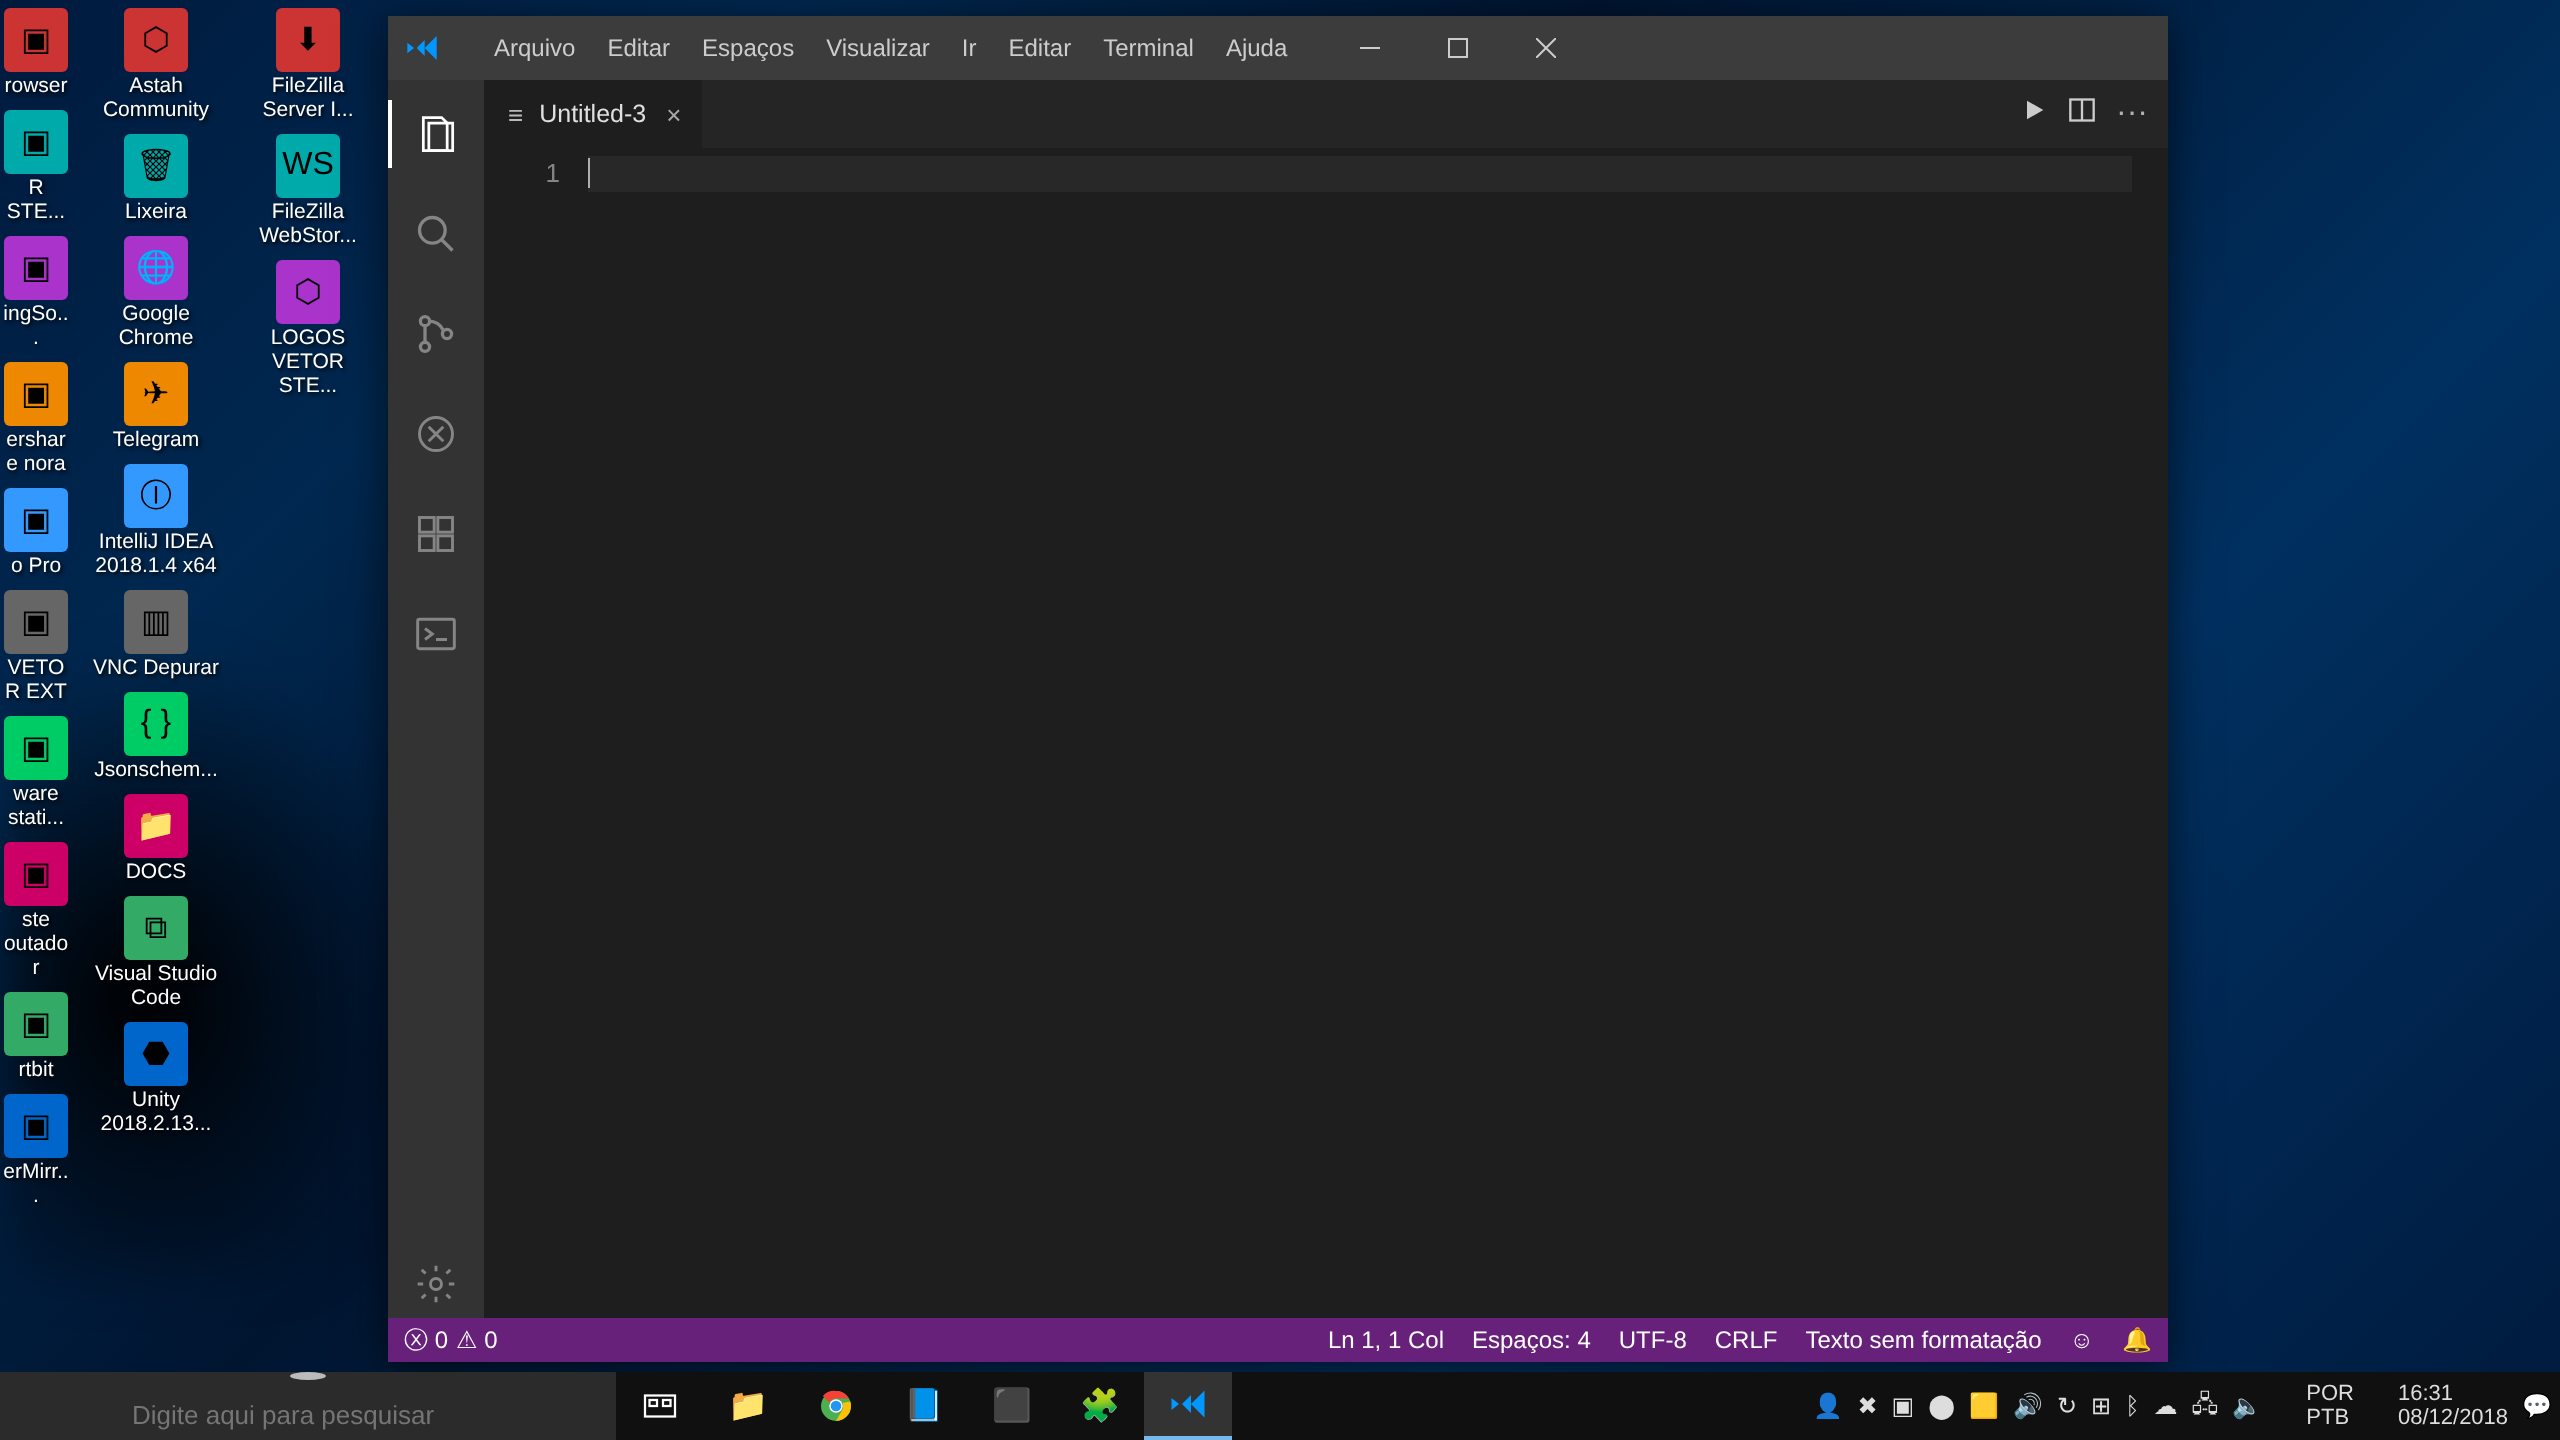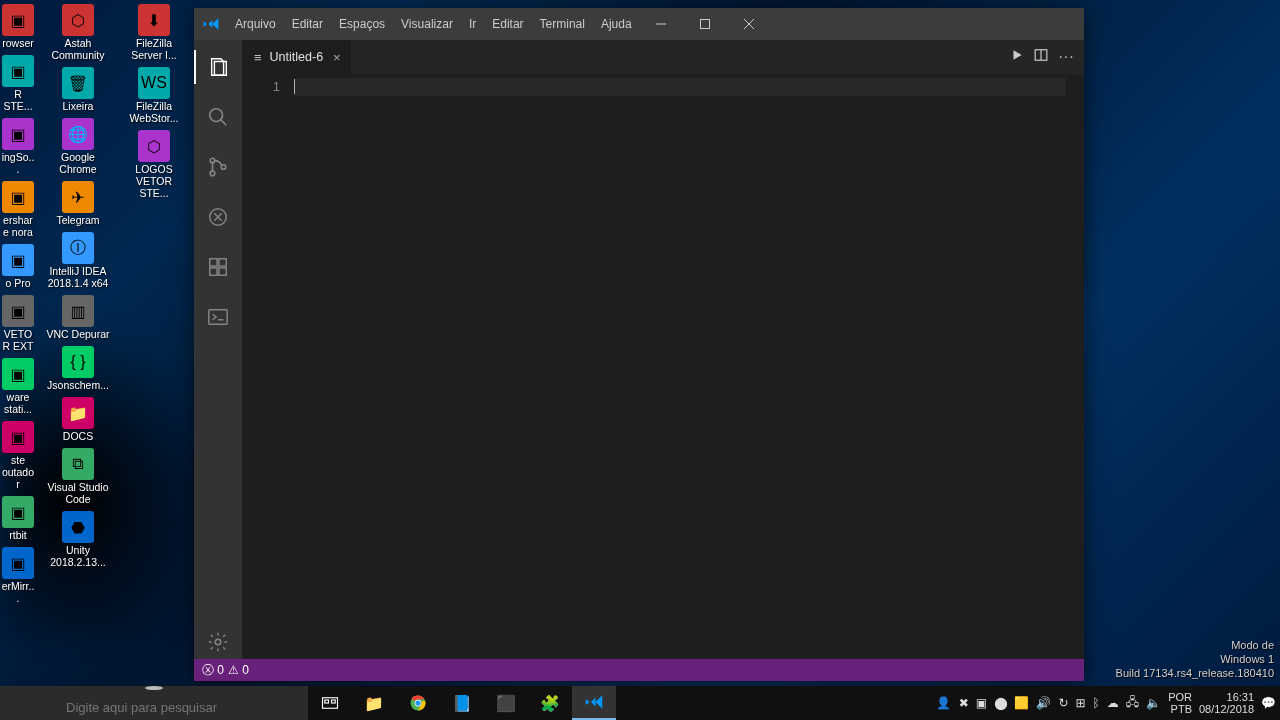--- a/index.html
+++ b/index.html
@@ -11,21 +11,21 @@
 .icon-grid { position:absolute; top:0; left:0; display:flex; flex-direction:row; gap:8px; padding:2px 0; }
 .icon-col { display:flex; flex-direction:column; gap:2px; width:36px; }
 .icon-col.w { width:68px; }
 .dicon { display:flex; flex-direction:column; align-items:center; width:100%; padding:2px 1px; cursor:pointer; }
 .dicon .g { width:32px; height:32px; border-radius:3px; display:flex; align-items:center; justify-content:center; font-size:16px; }
 .dicon .t { color:#fff; font-size:10.5px; text-align:center; line-height:12px; text-shadow:1px 1px 2px #000; margin-top:1px; max-width:100%; word-wrap:break-word; }
 .watermark { position:absolute; right:6px; bottom:40px; text-align:right; color:#d0d0d0; font-size:11px; line-height:14px; text-shadow:1px 1px 1px #000; }
 
 
 .vsc { position:absolute; left:194px; top:8px; width:890px; height:673px; background:#1e1e1e; display:flex; flex-direction:column; box-shadow:0 4px 20px rgba(0,0,0,.6); }
-.titlebar { height:32px; background:#3c3c3c; display:flex; align-items:center; color:#ccc; font-size:12px; }
+.titlebar { height:32px; background:#3c3c3c; display:flex; align-items:center; color:#ccc; font-size:12px;gap:12px; }
 .titlebar .logo { width:34px; display:flex; justify-content:center; color:#0098ff; }
 .menu { display:flex; gap:2px; }
 .menu span { padding:4px 7px; border-radius:2px; cursor:pointer; }
 .titlebar .center { flex:1; text-align:center; color:#b0b0b0; font-size:12px; }
 .winctrl { display:flex; }
 .winctrl div { width:44px; height:32px; display:flex; align-items:center; justify-content:center; color:#ccc; cursor:pointer; }
 
 .vbody { flex:1; display:flex; min-height:0; }
 .actbar { width:48px; background:#333; display:flex; flex-direction:column; align-items:center; padding-top:10px; gap:16px; }
 .actbar .ai { width:48px; height:34px; display:flex; align-items:center; justify-content:center; color:#858585; cursor:pointer; }
@@ -56,21 +56,21 @@
 
 .taskbar { position:absolute; left:0; bottom:0; width:100%; height:34px; background:#101010; display:flex; align-items:center; }
 .cortana { height:34px; width:308px; background:#2b2b2b; display:flex; align-items:center; padding:0 8px; gap:10px;flex-direction:column; }
 .cortana .circ { width:18px; height:18px; border:2px solid #bbb; border-radius:50%; }
 .cortana input { flex:1; background:transparent; border:0; outline:0; color:#ccc; font-size:13px; }
 .cortana .mic { color:#888; }
 .tbicons { display:flex; align-items:center; height:100%; }
 .tbicons .ti { width:44px; height:100%; display:flex; align-items:center; justify-content:center; color:#fff; cursor:pointer; }
 .tbicons .ti.active { background:#333; border-bottom:2px solid #76b9ed; }
 .tray { margin-left:auto; display:flex; align-items:center; height:100%; padding-right:4px; gap:7px; color:#ddd; font-size:11px; }
-.tray .clk { text-align:right; line-height:12px; }
+.tray .clk { text-align:left; line-height:12px;margin-left:15px; }
 .tray .ic { cursor:pointer; font-size:12px; }
 </style>
 </head>
 <body>
 
 <div class="desktop">
 
   <div class="icon-grid">
     <div class="icon-col" id="c0">
         <div class="dicon">
@@ -177,25 +177,20 @@
 WebStor...</div>
         </div>
         <div class="dicon">
           <div class="g" style="background: rgb(170, 51, 204);">⬡</div>
           <div class="t">LOGOS
 VETOR STE...</div>
         </div>
       </div>
   </div>
 
-  <div class="watermark">
-    <div>Modo de</div>
-    <div>Windows 1</div>
-    <div>Build 17134.rs4_release.180410</div>
-  </div>
 
   <div class="vsc">
     <div class="titlebar">
       <div class="logo">
         <svg width="16" height="16" viewBox="0 0 24 24">
             <path fill="#0098ff" d="M23 3L14 12l9 9V3zM1 8l5 4-5 4V8zm7 4l6-6v12l-6-6z"></path>
           </svg>
       </div>
       <div class="menu" id="menu">
           <span>Arquivo</span>
@@ -274,21 +269,21 @@
               <circle cx="12" cy="12" r="3"></circle>
               <path d="M12 2v3M12 19v3M4.2 4.2l2.1 2.1M17.7 17.7l2.1 2.1M2 12h3M19 12h3M4.2 19.8l2.1-2.1M17.7 6.3l2.1-2.1"></path>
             </svg>
           </div>
       </div>
 
       <div class="editor">
         <div class="tabs">
           <div class="tab">
             <span class="fi">≡</span>
-            <span>Untitled-6</span>
+            <span>Untitled-3</span>
             <span class="x">×</span>
           </div>
           <div class="right">
             <span><svg width="14" height="14" viewBox="0 0 24 24">
                   <path fill="#ccc" d="M6 4l14 8-14 8z"></path>
                 </svg></span>
             <span><svg width="14" height="14" viewBox="0 0 24 24" fill="none" stroke="#ccc" stroke-width="2">
                   <rect x="2" y="3" width="20" height="18"></rect>
                   <path d="M12 3v18"></path>
                 </svg></span>
@@ -305,20 +300,29 @@
           <div class="minimap"></div>
           <div class="scrollbar-v"></div>
         </div>
       </div>
     </div>
 
     <div class="status">
       <div class="l">
         <span>ⓧ <span>0</span></span>
         <span>⚠ <span>0</span></span>
+      </div>
+      <div class="r">
+        <span>Ln 1, 1 Col</span>
+        <span>Espaços: 4</span>
+        <span>UTF-8</span>
+        <span>CRLF</span>
+        <span>Texto sem formatação</span>
+        <span>☺</span>
+        <span>🔔</span>
       </div>
     </div>
   </div>
 
   <div class="taskbar">
     <div class="cortana">
       <div class="circ"></div>
       <input placeholder="Digite aqui para pesquisar" style="">
       <span class="mic">🎤</span>
     </div>

